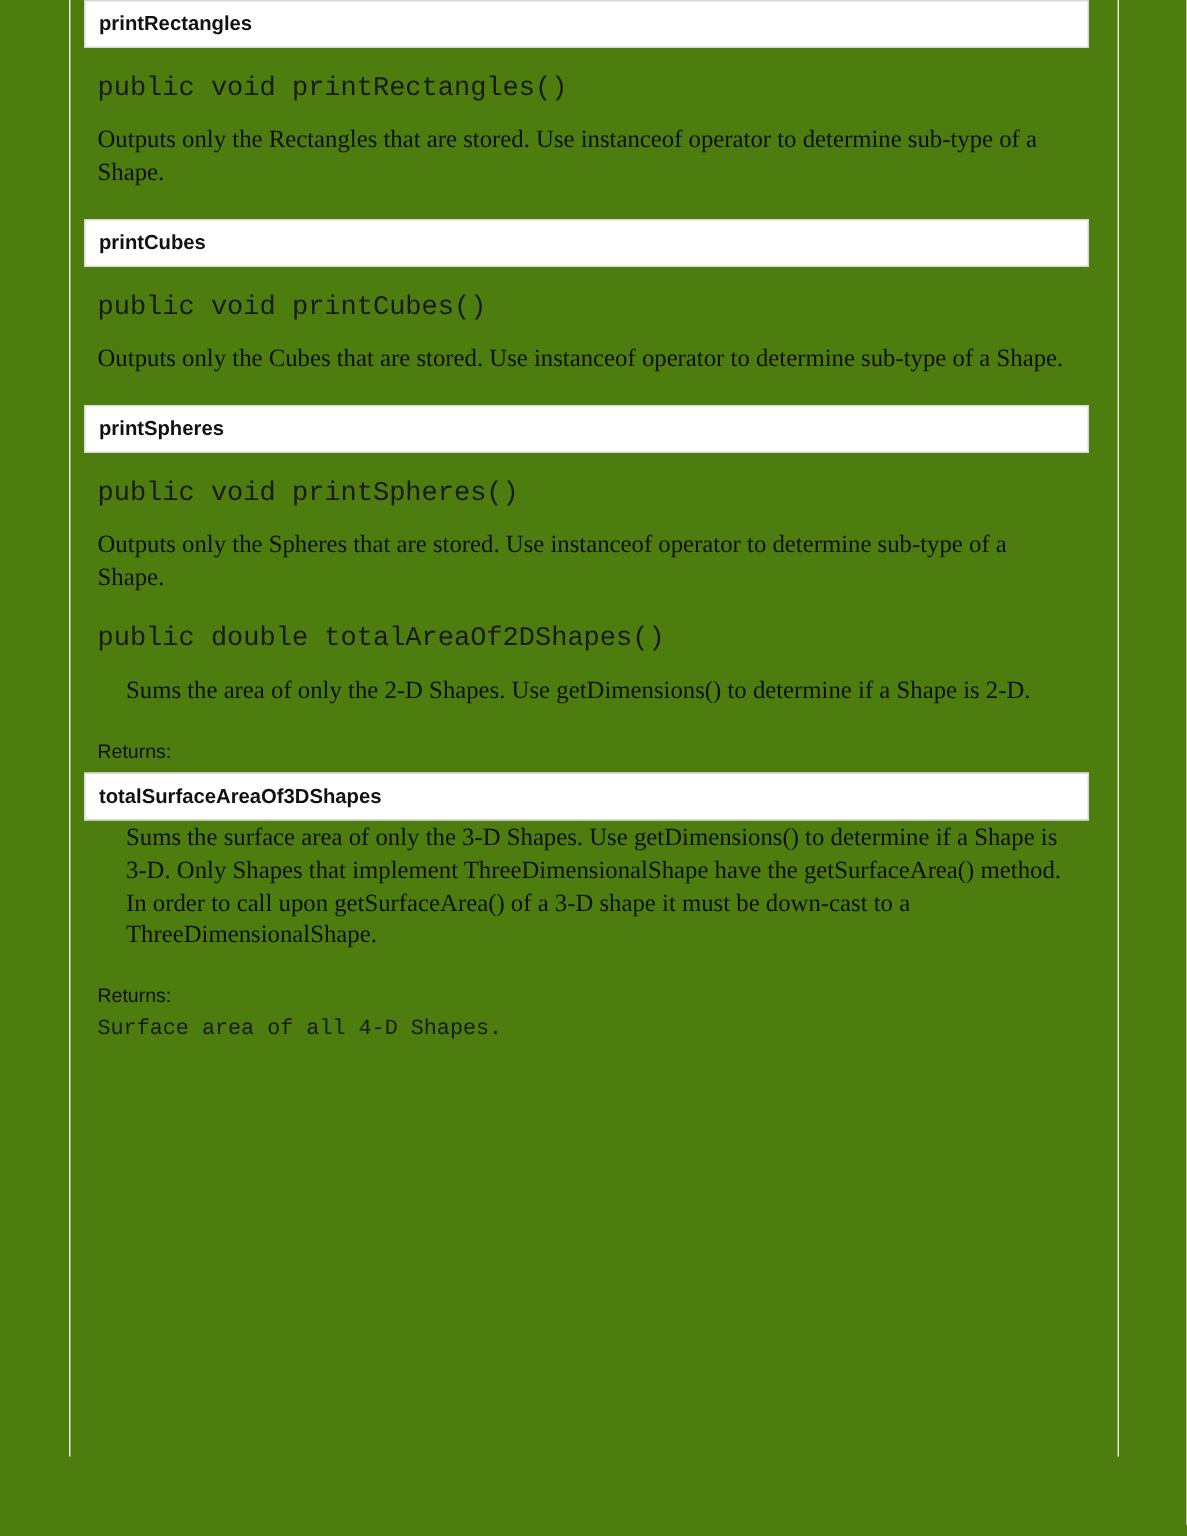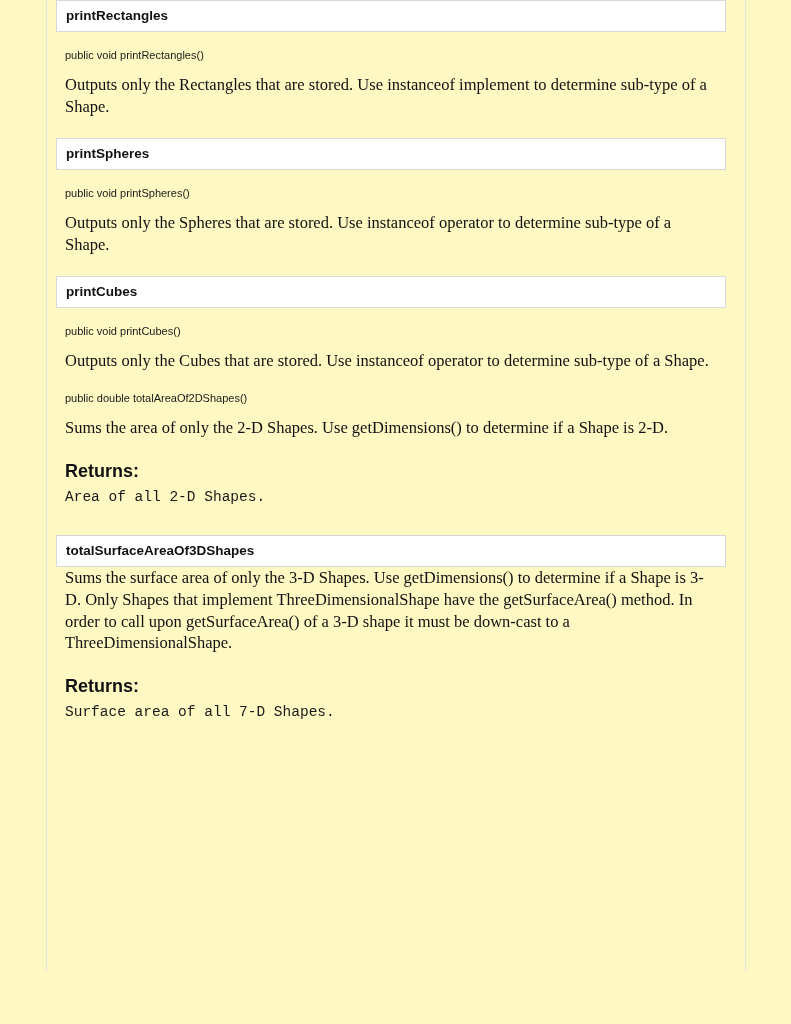--- a/index.html
+++ b/index.html
@@ -10,21 +10,21 @@
   body {
     width: 791px;
     height: 1024px;
     font-family: "Liberation Serif", serif;
     color: #000000;
   }
   .page {
     position: relative;
     width: 791px;
     height: 1024px;
-    background: #fef9c3;
+    background: #4d7c0f;
     overflow: hidden;
   }
   .doc-frame {
     position: absolute;
     left: 46px;
     top: 0px;
     width: 700px;
     bottom: 53px;
     border-left: 1px solid #e6e6e6;
     border-right: 1px solid #e6e6e6;
@@ -46,95 +46,94 @@
     font-family: "Liberation Sans", sans-serif;
     font-weight: bold;
     font-size: 13.5px;
     color: #111111;
     box-sizing: border-box;
   }
   .member-body {
     padding: 0 9px 0 9px;
   }
   .signature {
-    font-family: Liberation Sans, sans-serif;
-    font-size: 11px;
+    font-family: Liberation Mono, monospace;
+    font-size: 18px;
     color: #1a1a1a;
     margin: 17px 0 13px 0;
     letter-spacing: 0px;
     white-space: pre-wrap;
   }
   .desc {
     font-family: "Liberation Serif", serif;
     font-size: 16.5px;
     line-height: 1.33;
     color: #111111;
     margin: 0 0 20px 0;
     max-width: 660px;
   }
   .returns-label {
     font-family: "Liberation Sans", sans-serif;
-    font-weight: bold;
-    font-size: 18px;
+    font-weight: normal;
+    font-size: 13px;
     color: #111111;
     margin: 0 0 7px 0;
   }
   .returns-value {
     font-family: "Liberation Mono", monospace;
     font-size: 14.5px;
     color: #1a1a1a;
     margin: 0 0 30px 0;
   }
-  .gap-after-desc { margin-bottom: 22px; }
+  .gap-after-desc { margin-bottom: 22px; margin-left: 19px; }
 </style>
 </head>
 <body>
 
 <div class="page">
   <div class="doc-frame"></div>
 
   <div class="content">
 
     <div class="member">
       <div class="member-header">printRectangles</div>
       <div class="member-body">
         <div class="signature">public void printRectangles()</div>
-        <p class="desc">Outputs only the Rectangles that are stored. Use instanceof implement to determine sub-type of a Shape.</p>
+        <p class="desc">Outputs only the Rectangles that are stored. Use instanceof operator to determine sub-type of a Shape.</p>
       </div>
     </div>
 
+
+    <div class="member">
+      <div class="member-header">printCubes</div>
+      <div class="member-body">
+        <div class="signature">public void printCubes()</div>
+        <p class="desc">Outputs only the Cubes that are stored. Use instanceof operator to determine sub-type of a Shape.</p>
+      </div>
+    </div>
 
     <div class="member">
       <div class="member-header">printSpheres</div>
       <div class="member-body">
         <div class="signature">public void printSpheres()</div>
         <p class="desc">Outputs only the Spheres that are stored. Use instanceof operator to determine sub-type of a Shape.</p>
       </div>
     </div>
 
     <div class="member">
-      <div class="member-header">printCubes</div>
-      <div class="member-body">
-        <div class="signature">public void printCubes()</div>
-        <p class="desc">Outputs only the Cubes that are stored. Use instanceof operator to determine sub-type of a Shape.</p>
-      </div>
-    </div>
-
-    <div class="member">
       <div class="member-body">
         <div class="signature">public double totalAreaOf2DShapes()</div>
         <p class="desc gap-after-desc">Sums the area of only the 2-D Shapes. Use getDimensions() to determine if a Shape is 2-D.</p>
         <div class="returns-label">Returns:</div>
-        <div class="returns-value">Area of all 2-D Shapes.</div>
       </div>
     </div>
 
     <div class="member">
       <div class="member-header">totalSurfaceAreaOf3DShapes</div>
       <div class="member-body">
         <p class="desc gap-after-desc">Sums the surface area of only the 3-D Shapes. Use getDimensions() to determine if a Shape is 3-D. Only Shapes that implement ThreeDimensionalShape have the getSurfaceArea() method. In order to call upon getSurfaceArea() of a 3-D shape it must be down-cast to a ThreeDimensionalShape.</p>
         <div class="returns-label">Returns:</div>
-        <div class="returns-value">Surface area of all 7-D Shapes.</div>
+        <div class="returns-value">Surface area of all 4-D Shapes.</div>
       </div>
     </div>
 
   </div>
 </div>
 
 </body></html>

